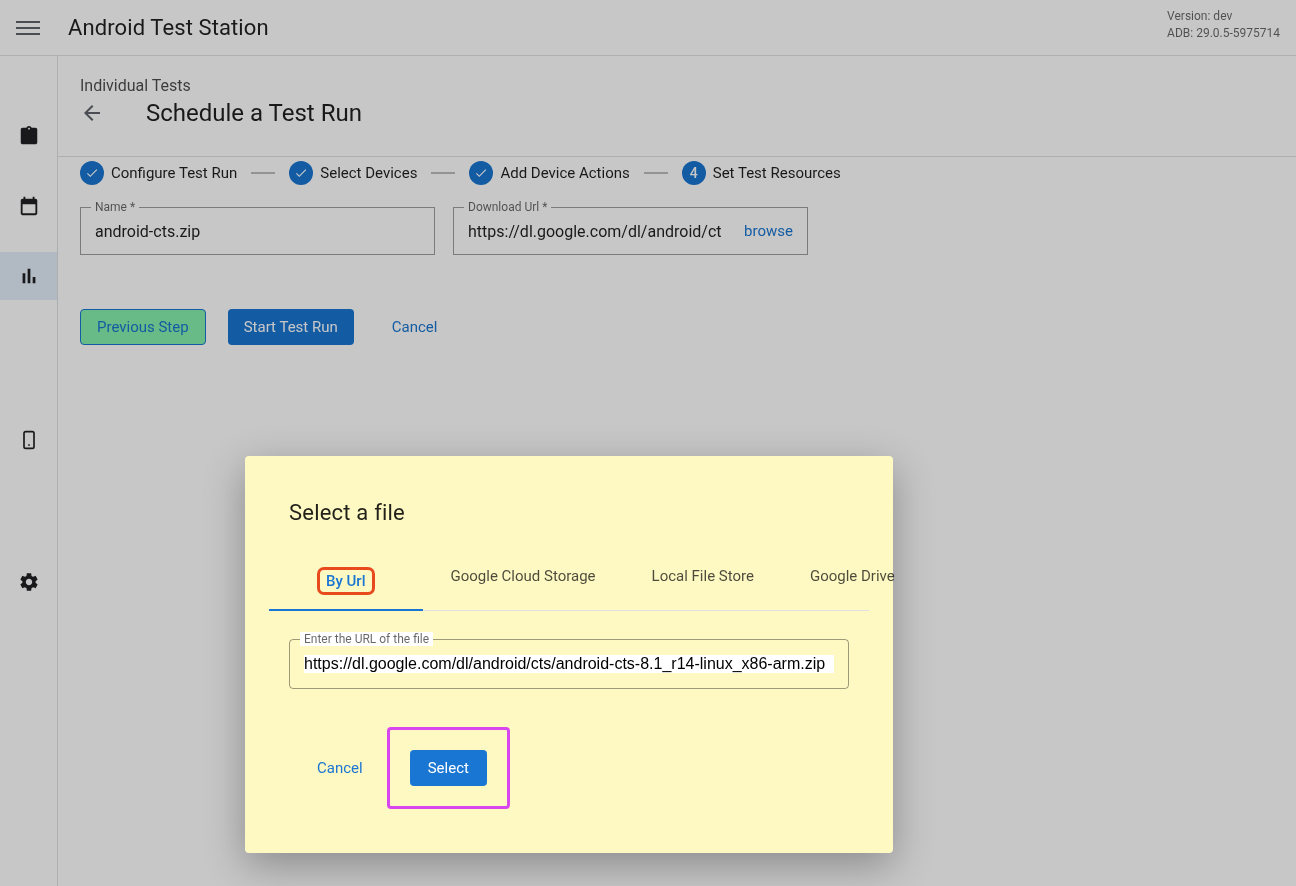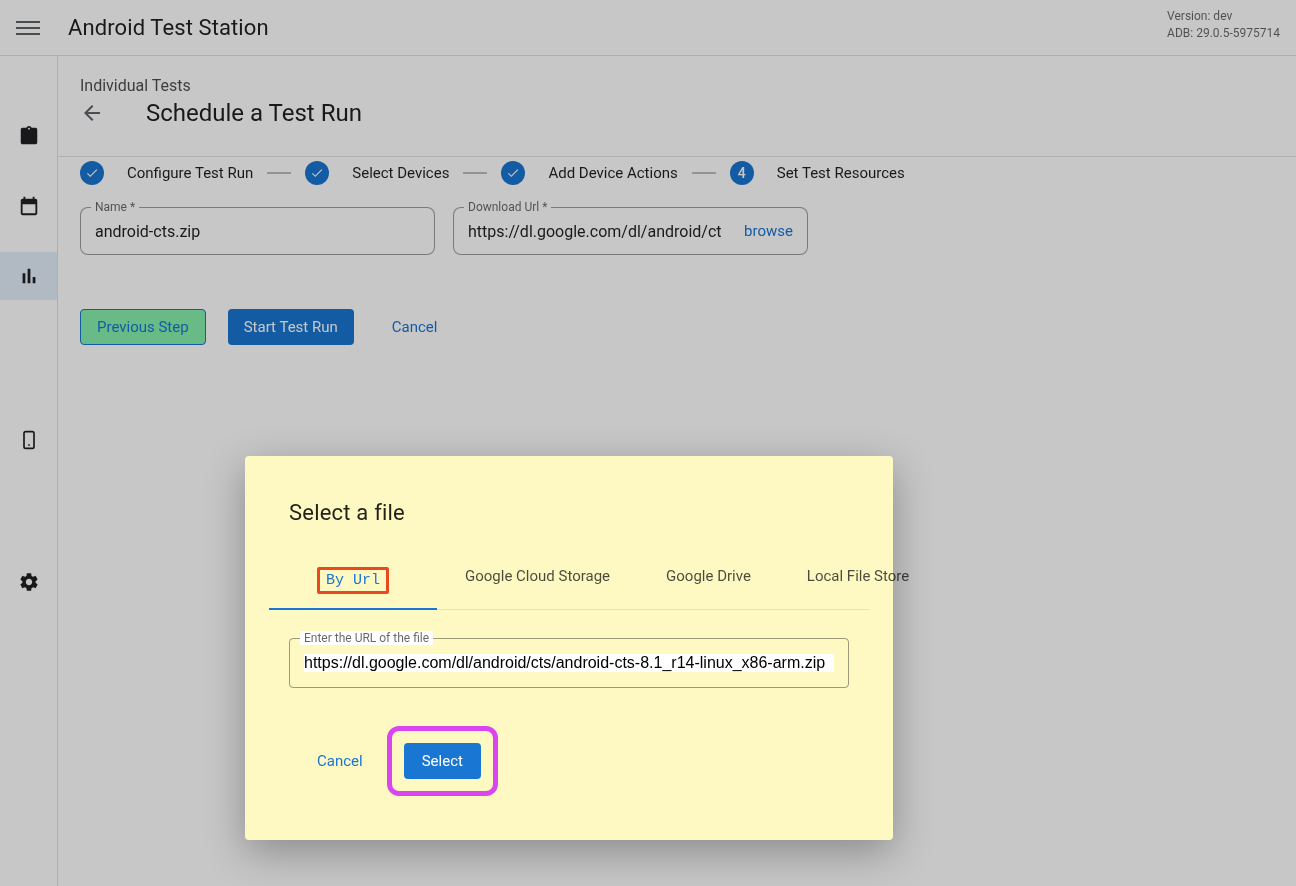--- a/index.html
+++ b/index.html
@@ -101,21 +101,21 @@
     .stepper {
       display: flex;
       align-items: center;
       gap: 14px;
       margin-top: 28px;
       margin-bottom: 22px;
     }
     .step {
       display: flex;
       align-items: center;
-      gap: 23px;
+      gap: 7px;
     }
     .step-circle {
       width: 24px; height: 24px;
       border-radius: 50%;
       background: #1976d2;
       color: #fff;
       display: flex; align-items: center; justify-content: center;
       font-size: 14px;
       font-weight: 500;
     }
@@ -125,21 +125,21 @@
     }
     
     .form-row {
       display: flex;
       gap: 18px;
       margin-bottom: 54px;
     }
     .text-field {
       position: relative;
       border: 1px solid rgba(0,0,0,0.38);
-      border-radius: 8px;
+      border-radius: 0;
       height: 48px;
       display: flex;
       align-items: center;
       padding: 0 14px;
       background: #fff;
     }
     .text-field .floating-label {
       position: absolute;
       top: -8px;
       left: 10px;
@@ -234,24 +234,23 @@
       text-align: center;
     }
     .tab.active {
       color: #1976d2;
       font-weight: 500;
       border-bottom: 2px solid #1976d2;
       margin-bottom: -1px;
     }
     .highlight-box {
       border: 3px solid #e8491d;
-      border-radius: 2px;
+      border-radius: 7px;
       padding: 2px 6px;
       display: inline-block;
-      font-family: Liberation Mono, monospace;
     }
     .url-field {
       border: 1px solid rgba(0,0,0,0.38);
       border-radius: 4px;
       height: 50px;
       display: flex;
       align-items: center;
       padding: 0 14px;
       position: relative;
       margin-bottom: 38px;
@@ -270,23 +269,23 @@
       outline: none;
       width: 100%;
     }
     .dialog-actions {
       display: flex;
       align-items: center;
       gap: 8px;
       margin-left: 12px;
     }
     .dialog-select-wrap {
-      border: 5px solid #d946ef;
-      border-radius: 12px;
-      padding: 12px;
+      border: 3px solid #d946ef;
+      border-radius: 4px;
+      padding: 20px;
       display: inline-block;
     }
     .dialog-select-btn {
       background: #1976d2;
       color: #fff;
       height: 36px;
       padding: 0 18px;
       border-radius: 4px;
       display: inline-flex;
       align-items: center;
@@ -425,24 +424,24 @@
   <div class="tabs">
     <div class="tab active" style="padding-left:48px;padding-right:48px;">
       <span class="highlight-box">
         <span>By Url</span>
       </span>
     </div>
     <div class="tab">
       <span>Google Cloud Storage</span>
     </div>
     <div class="tab">
+      <span>Local File Store</span>
+    </div>
+    <div class="tab">
       <span>Google Drive</span>
-    </div>
-    <div class="tab">
-      <span>Local File Store</span>
     </div>
   </div>
 
   <div class="url-field">
     <span class="floating-label">Enter the URL of the file</span>
     <input class="input-val" value="https://dl.google.com/dl/android/cts/android-cts-8.1_r14-linux_x86-arm.zip" style="">
   </div>
 
   <div class="dialog-actions">
     <div class="btn btn-text">Cancel</div>

